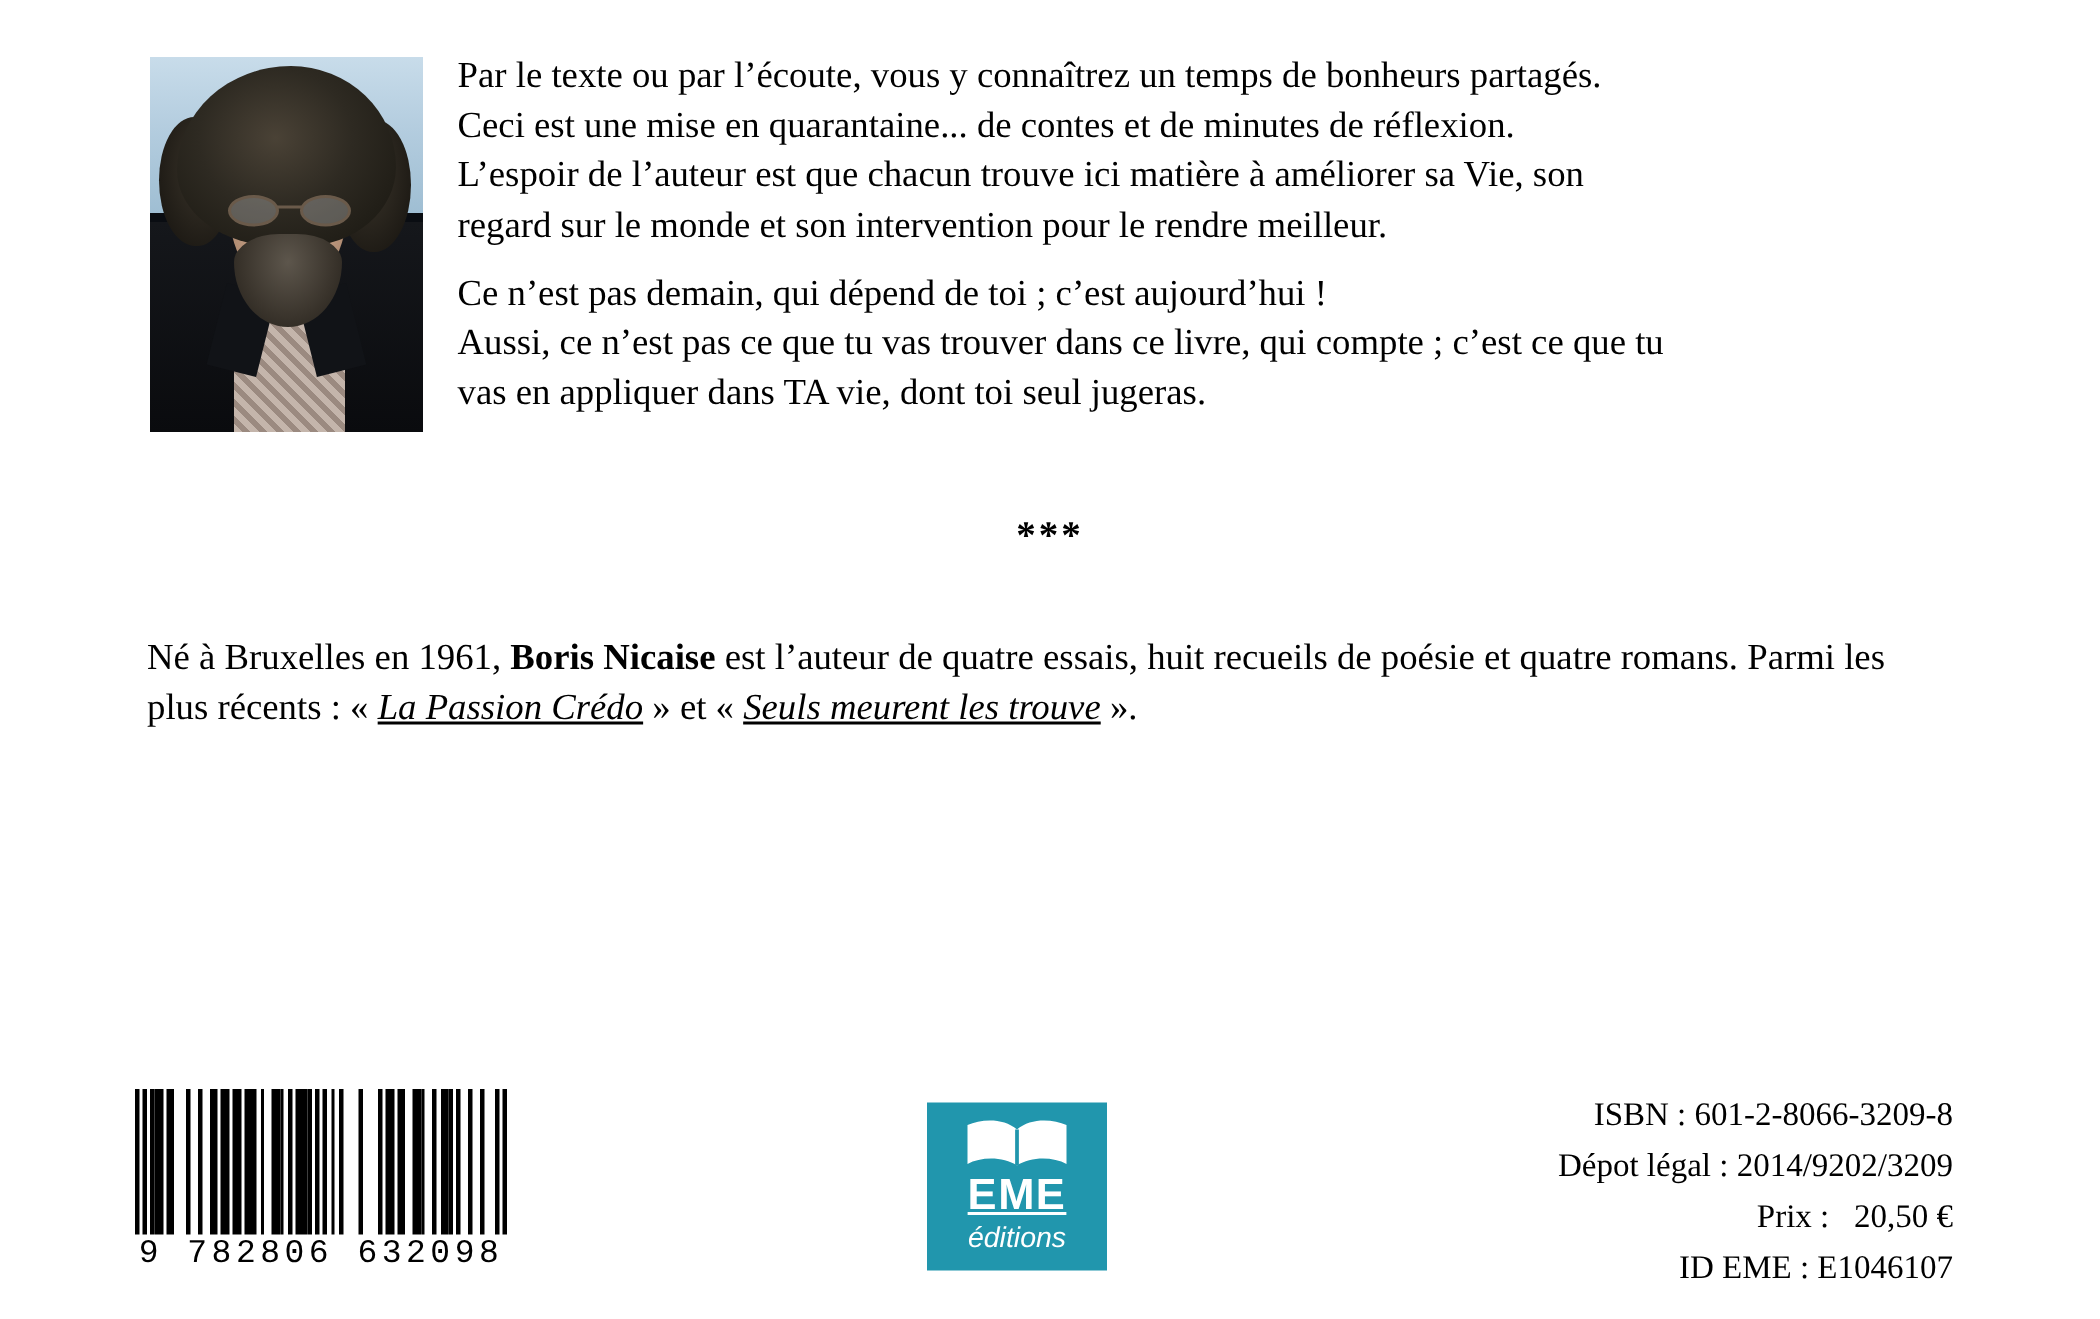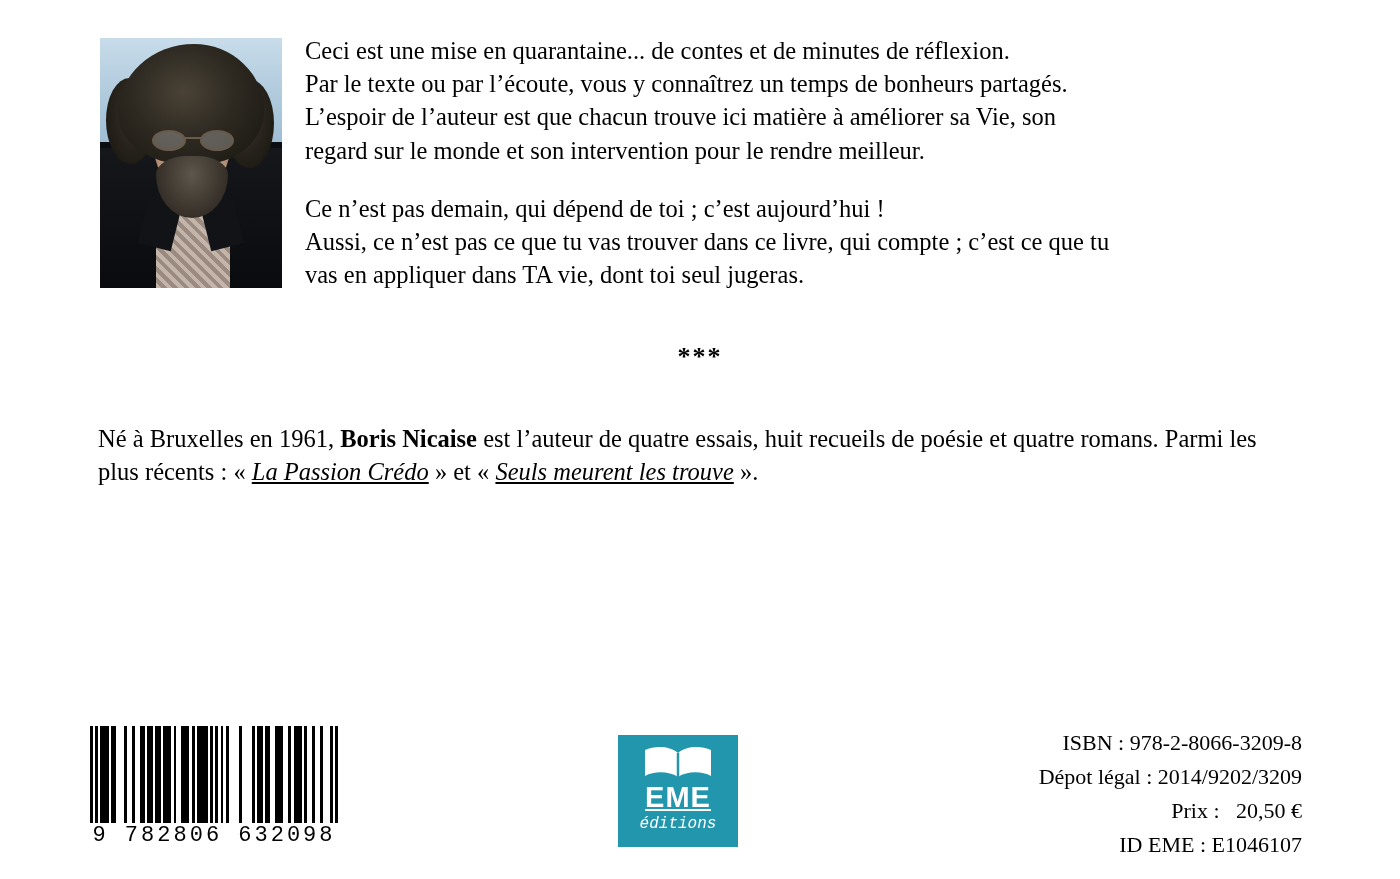--- a/index.html
+++ b/index.html
@@ -131,21 +131,21 @@
     top: 34px;
     width: 1000px;
     font-size: 24.5px;
     line-height: 1.355;
     text-align: left;
   }
   .blurb p {
     margin: 0;
   }
   .blurb p.gap {
-    margin-top: 25px;
+    margin-top: 12px;
   }
 
   
   .separator {
     position: absolute;
     left: 0;
     top: 342px;
     width: 1400px;
     text-align: center;
     font-size: 26px;
@@ -217,23 +217,23 @@
   .logo-name {
     font-family: "Liberation Sans", sans-serif;
     font-size: 29px;
     font-weight: 700;
     letter-spacing: 1px;
     line-height: 1;
     margin-top: 4px;
     text-decoration: underline;
   }
   .logo-sub {
-    font-family: Liberation Mono, monospace;
+    font-family: Liberation Sans, sans-serif;
     font-style: italic;
-    font-size: 16px;
+    font-size: 19px;
     margin-top: 3px;
   }
 
   
   .colophon {
     position: absolute;
     right: 98px;
     top: 726px;
     text-align: right;
     font-size: 22px;
@@ -258,22 +258,22 @@
     <div class="photo-hair"></div>
     <div class="photo-beard"></div>
     <div class="photo-glasses">
       <div class="lens left"></div>
       <div class="lens right"></div>
       <div class="bridge"></div>
     </div>
   </div>
 
   <div class="blurb">
+    <p>Par le texte ou par l’écoute, vous y connaîtrez un temps de bonheurs partagés.</p>
     <p>Ceci est une mise en quarantaine... de contes et de minutes de réflexion.</p>
-    <p>Par le texte ou par l’écoute, vous y connaîtrez un temps de bonheurs partagés.</p>
     <p>L’espoir de l’auteur est que chacun trouve ici matière à améliorer sa Vie, son</p>
     <p>regard sur le monde et son intervention pour le rendre meilleur.</p>
     <p class="gap">Ce n’est pas demain, qui dépend de toi ; c’est aujourd’hui !</p>
     <p>Aussi, ce n’est pas ce que tu vas trouver dans ce livre, qui compte ; c’est ce que tu</p>
     <p>vas en appliquer dans TA vie, dont toi seul jugeras.</p>
   </div>
 
   <div class="separator">***</div>
 
   <div class="bio"><span>Né à Bruxelles en 1961, </span><b>Boris Nicaise</b><span> est l’auteur de quatre essais, huit recueils de poésie et quatre romans. Parmi les plus récents : « </span><i>La Passion Crédo</i><span> » et « </span><i>Seuls meurent les trouve</i><span> ».</span></div>
@@ -337,19 +337,19 @@
     <svg class="logo-book" width="72" height="34" viewBox="0 0 72 34">
       <path d="M36 8 C27 0, 12 1, 3 5 L3 31 C12 26, 27 26, 36 32 Z" fill="#ffffff"></path>
       <path d="M36 8 C45 0, 60 1, 69 5 L69 31 C60 26, 45 26, 36 32 Z" fill="#ffffff"></path>
       <path d="M36 8 L36 32" stroke="#2196ad" stroke-width="2.5" fill="none"></path>
     </svg>
     <div class="logo-name">EME</div>
     <div class="logo-sub">éditions</div>
   </div>
 
   <div class="colophon">
-    <div>ISBN : 978-2-8066-3209-8</div>
+    <div>ISBN : 601-2-8066-3209-8</div>
     <div>Dépot légal : 2014/9202/3209</div>
     <div>Prix :   20,50 €</div>
     <div>ID EME : E1046107</div>
   </div>
 
 </div>
 
 </body></html>

